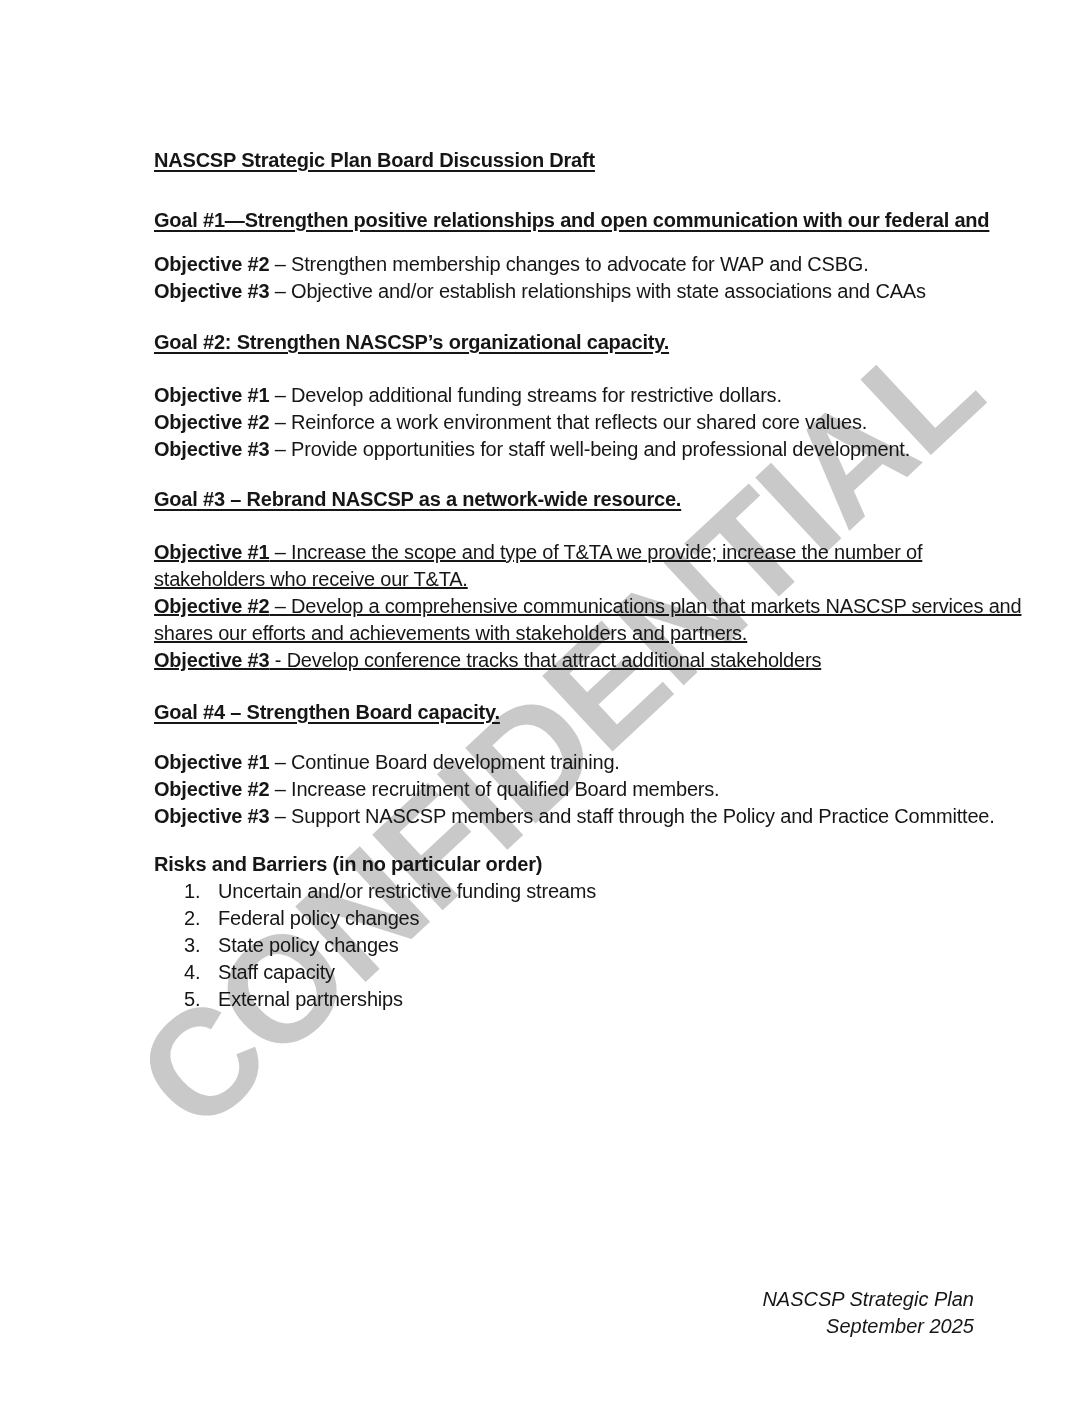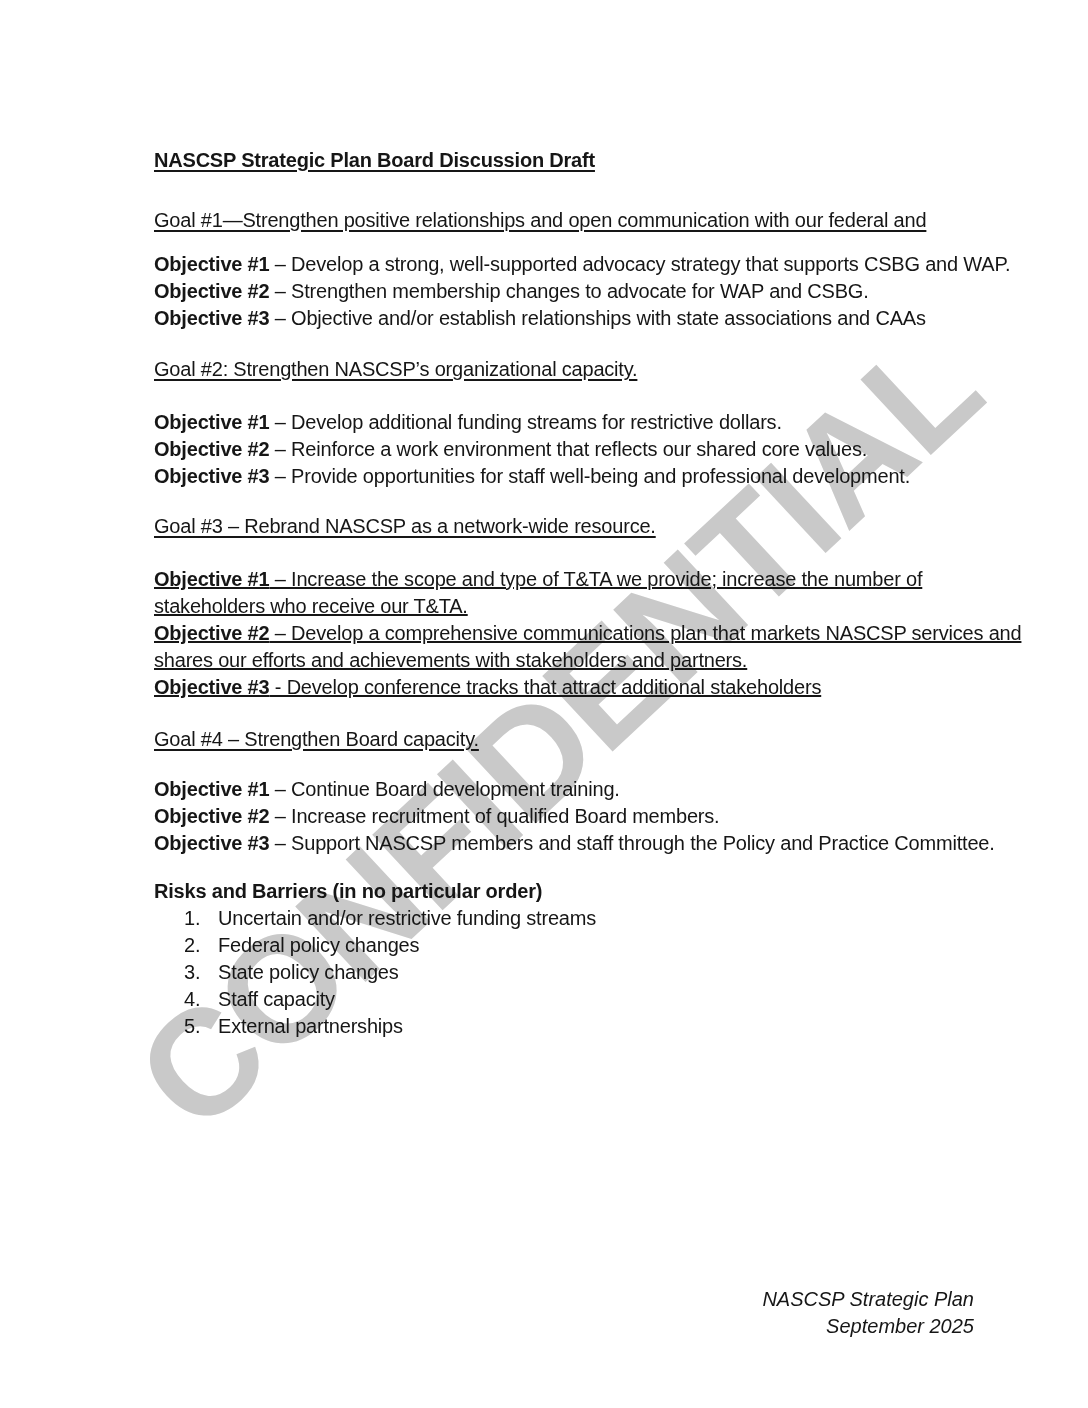--- a/index.html
+++ b/index.html
@@ -38,21 +38,21 @@
     letter-spacing: -0.2px;
     margin-left: 36px;
   }
   .line { white-space: nowrap; }
   .title { font-weight: 700; margin-bottom: 33px; }
   .title .u, .goal-heading .u {
     text-decoration: underline;
     text-decoration-thickness: 2px;
     text-underline-offset: 3px;
   }
-  .goal-heading { font-weight: 400; }
+  .goal-heading { font-weight: 700; }
   .goal-heading.g1 { margin-bottom: 17px; }
   .obj-group.og1 { margin-bottom: 24px; }
   .goal-heading.g2 { margin-bottom: 26px; }
   .obj-group.og2 { margin-bottom: 23px; }
   .goal-heading.g3 { margin-bottom: 26px; }
   .obj-group.og3 { margin-bottom: 25px; text-decoration: underline; }
   .goal-heading.g4 { margin-bottom: 23px; }
   .obj-group.og4 { margin-bottom: 21px; }
   .obj-label { font-weight: 700; }
   .risks-heading { font-weight: 700; }
@@ -76,21 +76,20 @@
   <div class="watermark">CONFIDENTIAL</div>
 
   <div class="content">
 
     <div class="title line"><span class="u">NASCSP Strategic Plan Board Discussion Draft</span></div>
 
     <div class="goal-heading g1">
       <div class="line"><span class="u">Goal #1—Strengthen positive relationships and open communication with our federal and</span></div>
     </div>
     <div class="obj-group og1">
-      <div class="line"><span class="obj-label">Objective #1</span><span> – Develop a strong, well-supported advocacy strategy that supports CSBG and WAP.</span></div>
       <div class="line"><span class="obj-label">Objective #2</span><span> – Strengthen membership changes to advocate for WAP and CSBG.</span></div>
       <div class="line"><span class="obj-label">Objective #3</span><span> – Objective and/or establish relationships with state associations and CAAs</span></div>
     </div>
 
     <div class="goal-heading g2">
       <div class="line"><span class="u">Goal #2: Strengthen NASCSP’s organizational capacity.</span></div>
     </div>
     <div class="obj-group og2">
       <div class="line"><span class="obj-label">Objective #1</span><span> – Develop additional funding streams for restrictive dollars.</span></div>
       <div class="line"><span class="obj-label">Objective #2</span><span> – Reinforce a work environment that reflects our shared core values.</span></div>

